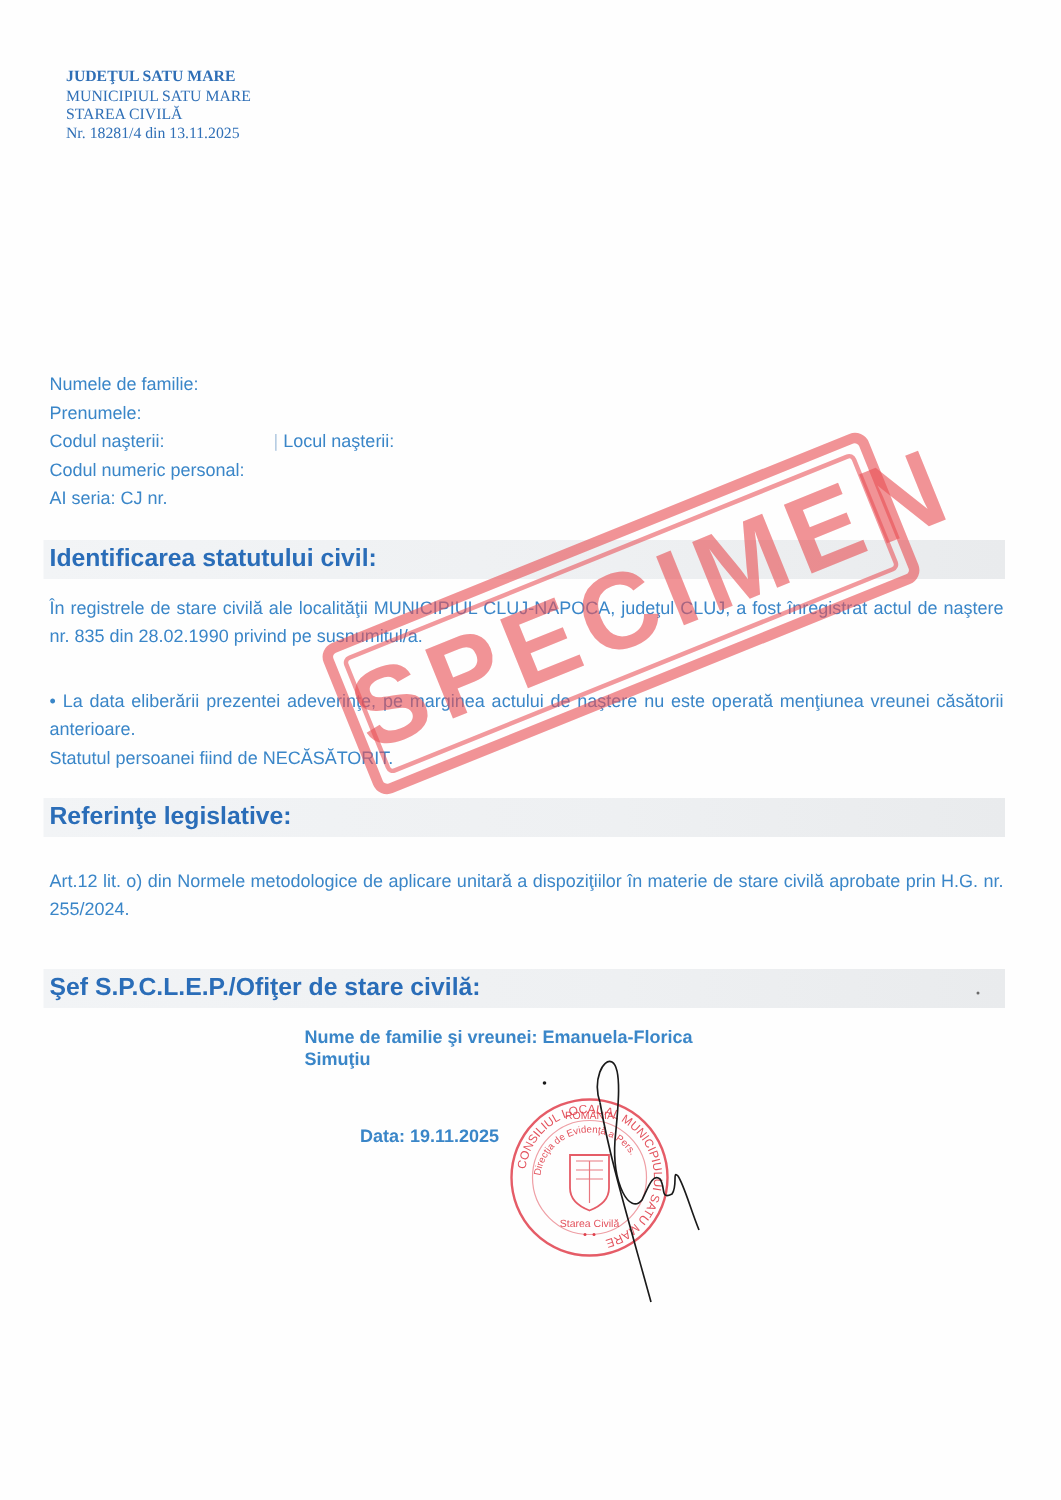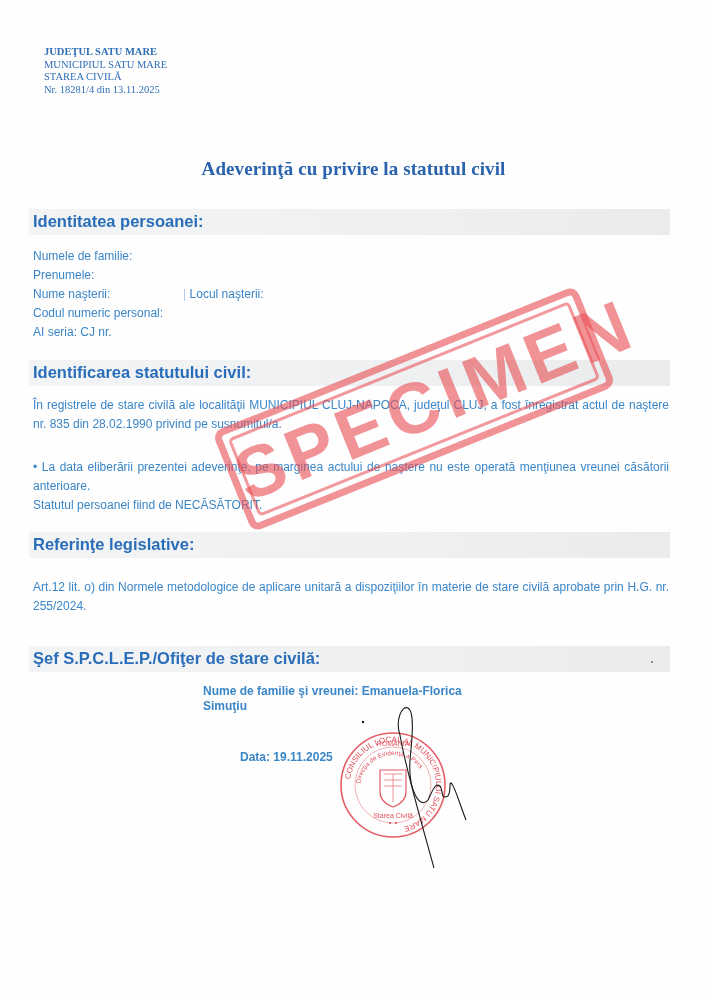--- a/index.html
+++ b/index.html
@@ -172,36 +172,32 @@
 
 <div class="page">
 
   <div class="issuer">
     <div class="bold">JUDEŢUL SATU MARE</div>
     <div>MUNICIPIUL SATU MARE</div>
     <div>STAREA CIVILĂ</div>
     <div>Nr. 18281/4 din 13.11.2025</div>
   </div>
 
-  <div class="doc-title">Adeverinţă cu privire la statutul civil</div>
-
-  <div class="section-bar" style="top:209px;">
-    <span class="section-title">Identitatea persoanei:</span>
-  </div>
+
 
   <div class="field-line" style="top:249px;">
     <span>Numele  de familie:</span>
     <span class="field-value"></span>
   </div>
   <div class="field-line" style="top:268px;">
     <span>Prenumele:</span>
     <span class="field-value"></span>
   </div>
   <div class="field-line" style="top:287px;">
-    <span>Nume naşterii:</span>
+    <span>Codul naşterii:</span>
     <span class="field-value" style="min-width:66px;"></span>
     <span style="color:#b0c8e0;">|</span>
     <span>Locul naşterii:</span>
     <span class="field-value"></span>
   </div>
   <div class="field-line" style="top:306px;">
     <span>Codul numeric personal:</span>
     <span class="field-value"></span>
   </div>
   <div class="field-line" style="top:325px;">

